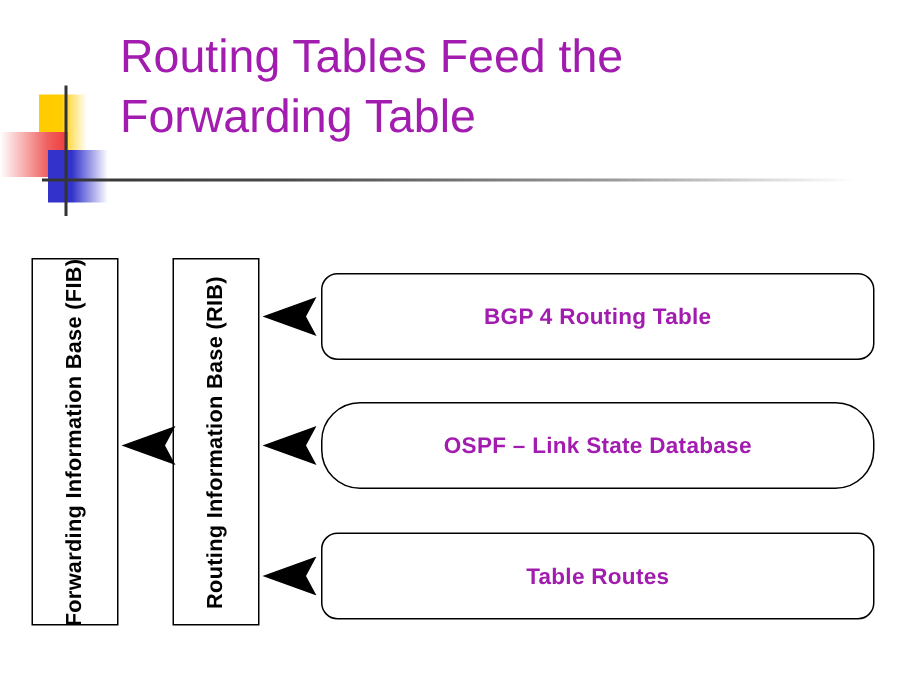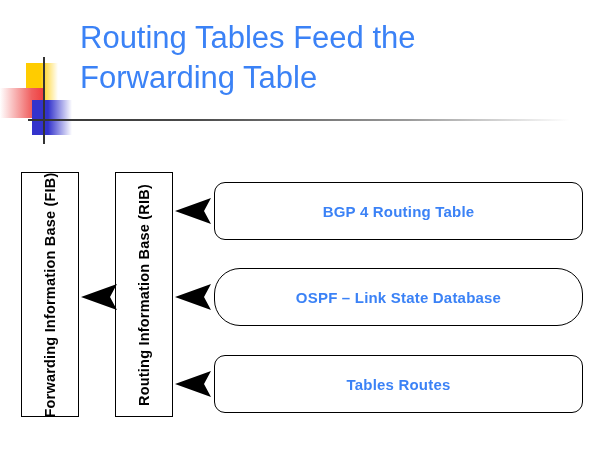--- a/index.html
+++ b/index.html
@@ -17,21 +17,21 @@
 
   
   #slide-title {
     position: absolute;
     left: 80px;
     top: 18px;
     width: 500px;
     font-size: 31px;
     line-height: 40px;
     font-weight: normal;
-    color: #3b82f6;
+    color: #a21caf;
     letter-spacing: 0px;
     white-space: pre-line;
   }
 
   
   #title-decoration {
     position: absolute;
     left: 0px;
     top: 55px;
     width: 120px;
@@ -113,21 +113,21 @@
     display: flex;
     align-items: center;
     justify-content: center;
   }
   #box-bgp    { top: 182px; }
   #box-ospf   { top: 268px; border-radius: 26px; }
   #box-static { top: 355px; }
   .rbox-label {
     font-size: 15px;
     font-weight: bold;
-    color: #3b82f6;
+    color: #a21caf;
     letter-spacing: 0.2px;
   }
 
   
   .arrow {
     position: absolute;
     width: 38px;
     height: 26px;
   }
   .arrow svg { display: block; width: 100%; height: 100%; }
@@ -160,21 +160,21 @@
 
 <div class="rbox" id="box-bgp">
   <span class="rbox-label">BGP 4 Routing Table</span>
 </div>
 
 <div class="rbox" id="box-ospf">
   <span class="rbox-label">OSPF – Link State Database</span>
 </div>
 
 <div class="rbox" id="box-static">
-  <span class="rbox-label">Tables Routes</span>
+  <span class="rbox-label">Table Routes</span>
 </div>
 
 <div class="arrow" id="arrow-bgp-to-rib">
   <svg viewBox="0 0 38 26" xmlns="http://www.w3.org/2000/svg">
     <path d="M0,13 L36,0 L29,13 L36,26 Z" fill="#000000"></path>
   </svg>
 </div>
 
 <div class="arrow" id="arrow-ospf-to-rib">
   <svg viewBox="0 0 38 26" xmlns="http://www.w3.org/2000/svg">

